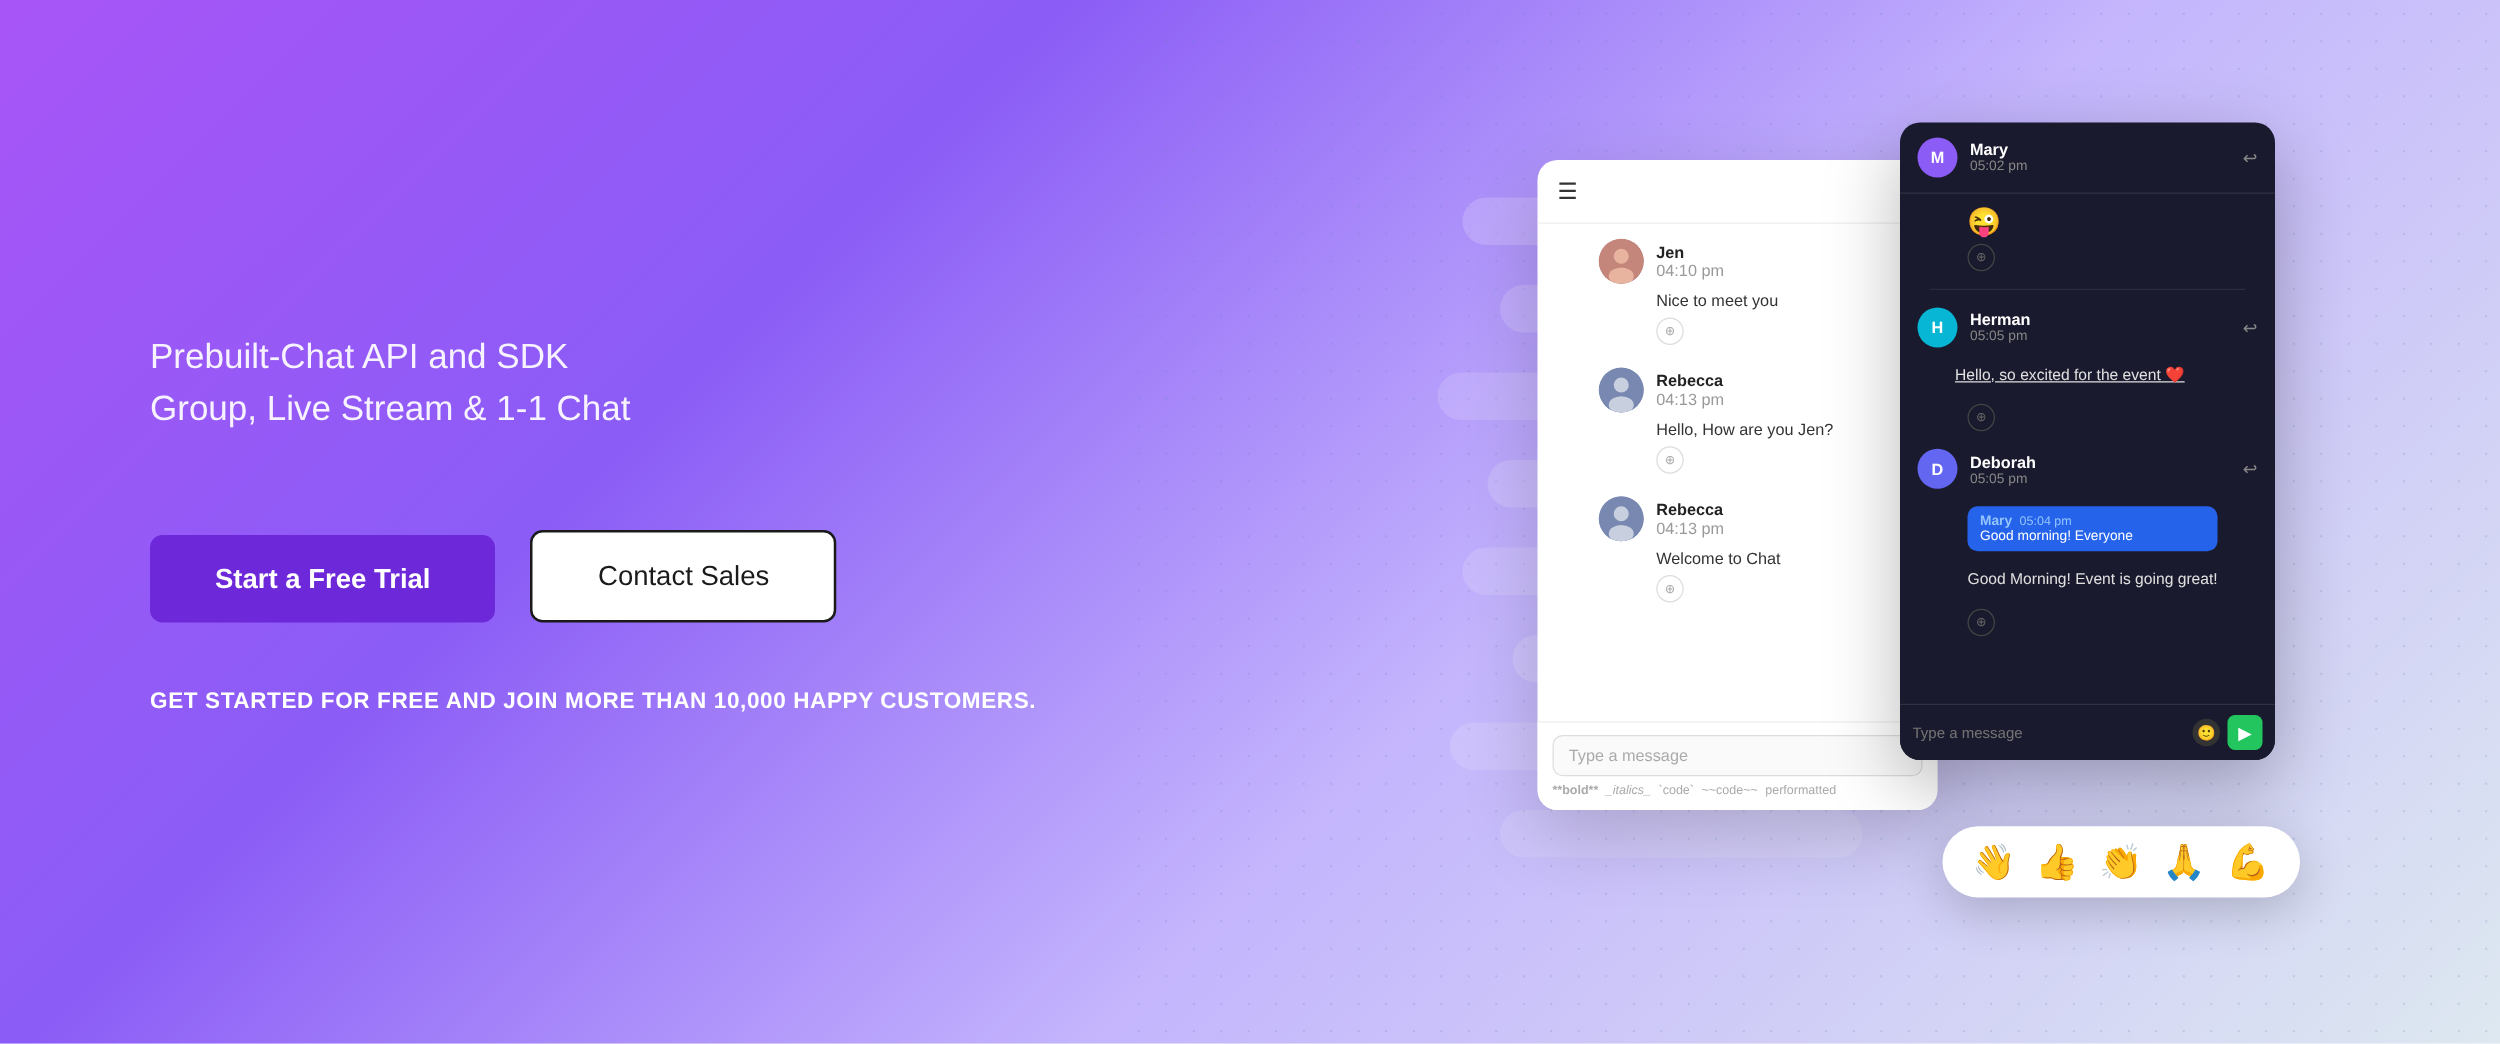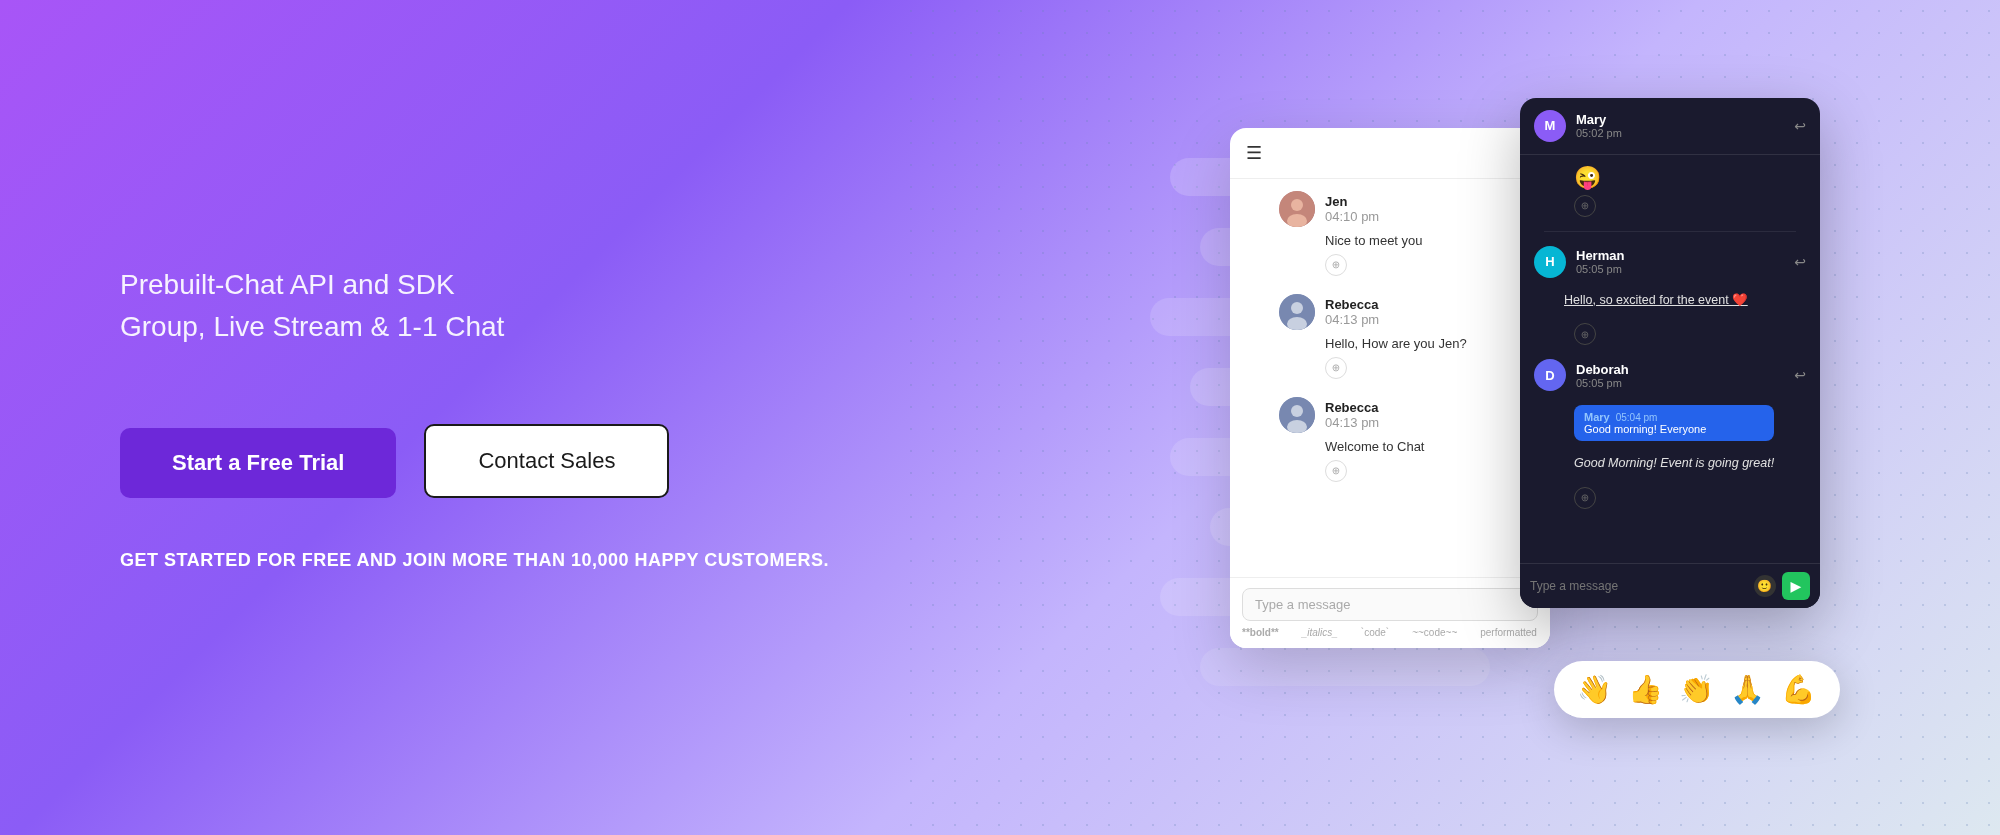--- a/index.html
+++ b/index.html
@@ -252,21 +252,21 @@
       font-size: 13px;
       color: #aaa;
       background: #fafafa;
     }
 
     .formatting-bar {
       font-size: 10px;
       color: #aaa;
       margin-top: 6px;
       display: flex;
-      gap: 23px;
+      gap: 6px;
     }
 
     .fmt-bold { font-weight: 700; }
     .fmt-italic { font-style: italic; }
 
     
     .chat-panel-right {
       position: absolute;
       right: -10px;
       top: 0;
@@ -396,21 +396,20 @@
     .reply-text {
       color: #ffffff;
       font-size: 11px;
     }
 
     .dark-msg-main-text {
       font-size: 12.5px;
       color: #e0e0e0;
       margin-left: 42px;
       line-height: 1.4;
-      font-style: italic;
     }
 
     .dark-input-area {
       position: absolute;
       bottom: 0;
       left: 0;
       right: 0;
       padding: 8px 10px;
       background: #1a1a2e;
       border-top: 1px solid rgba(255,255,255,0.1);

